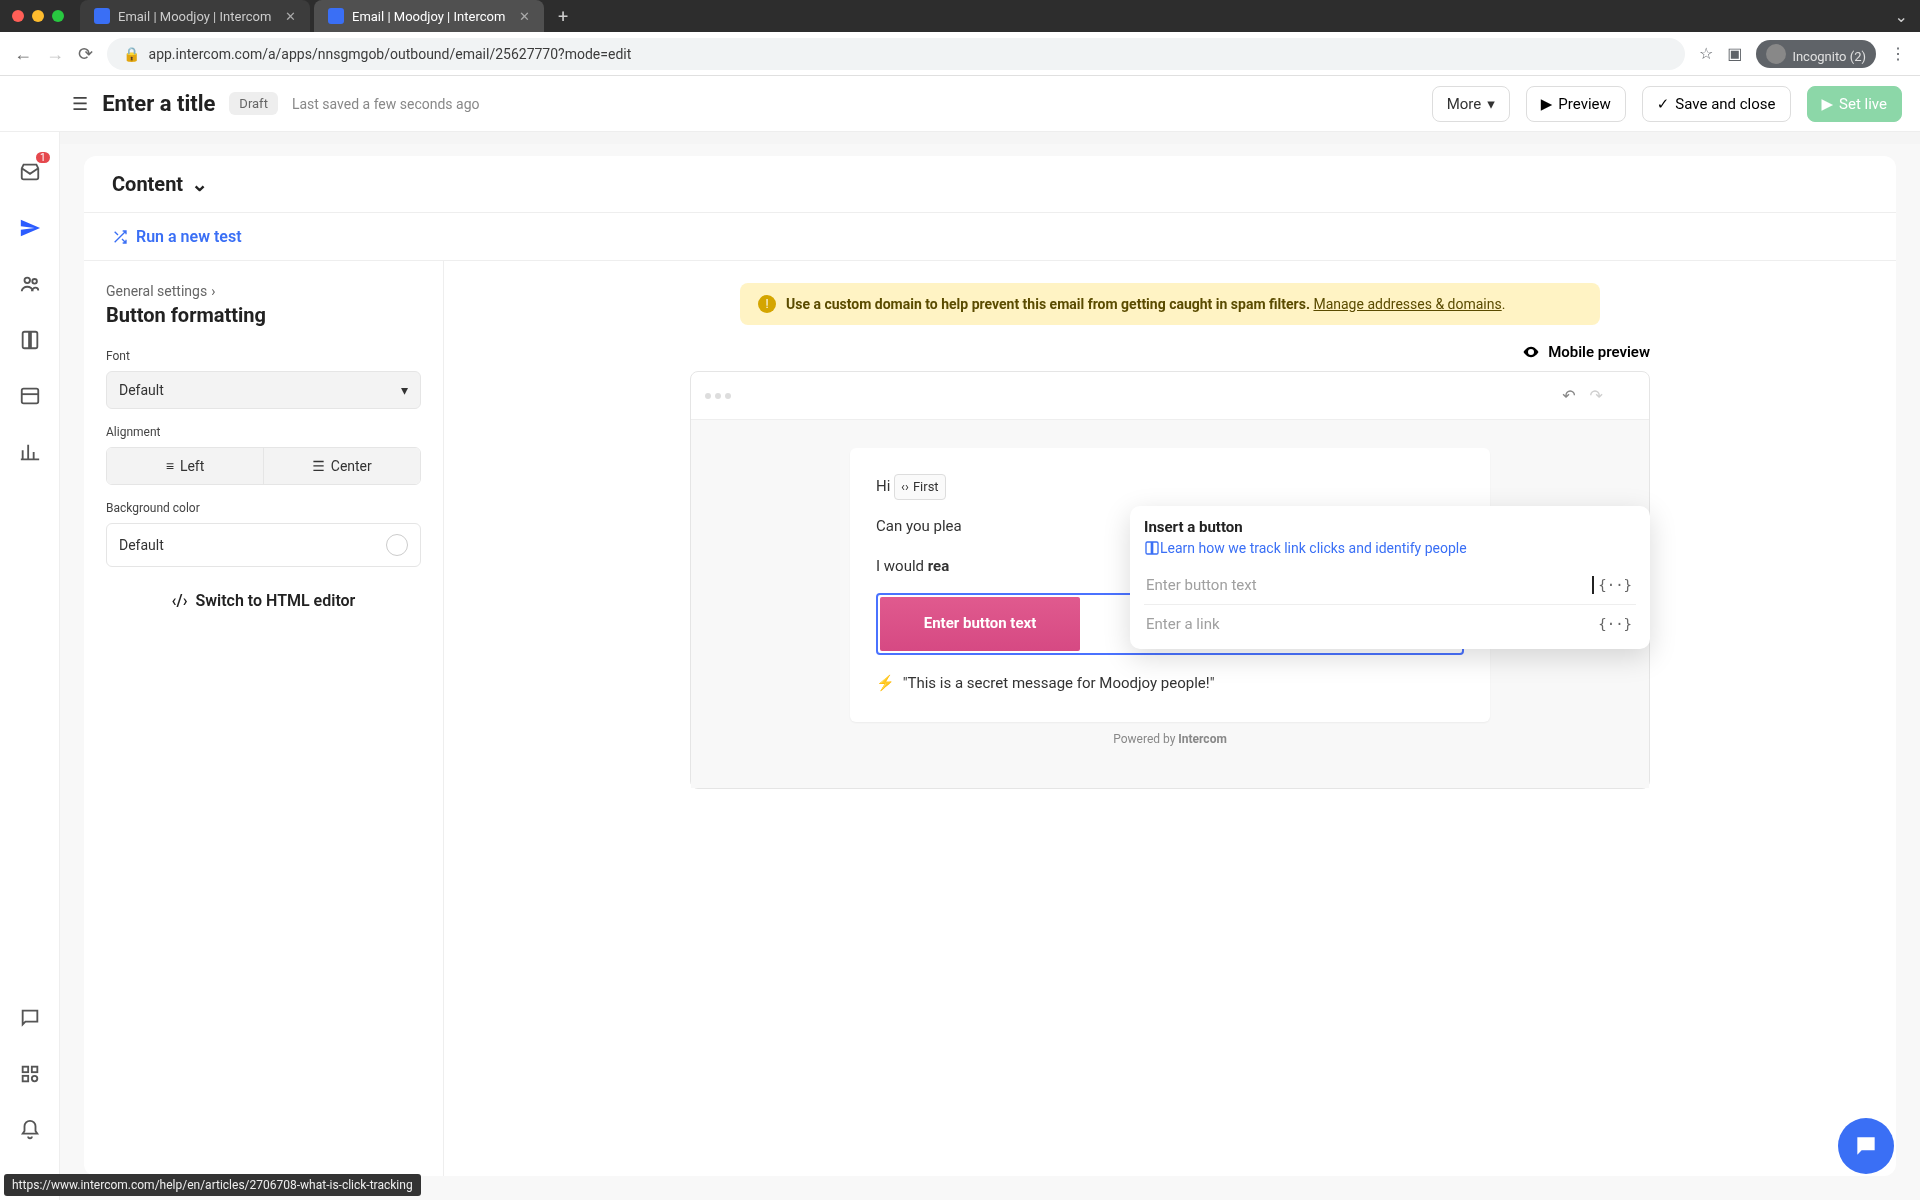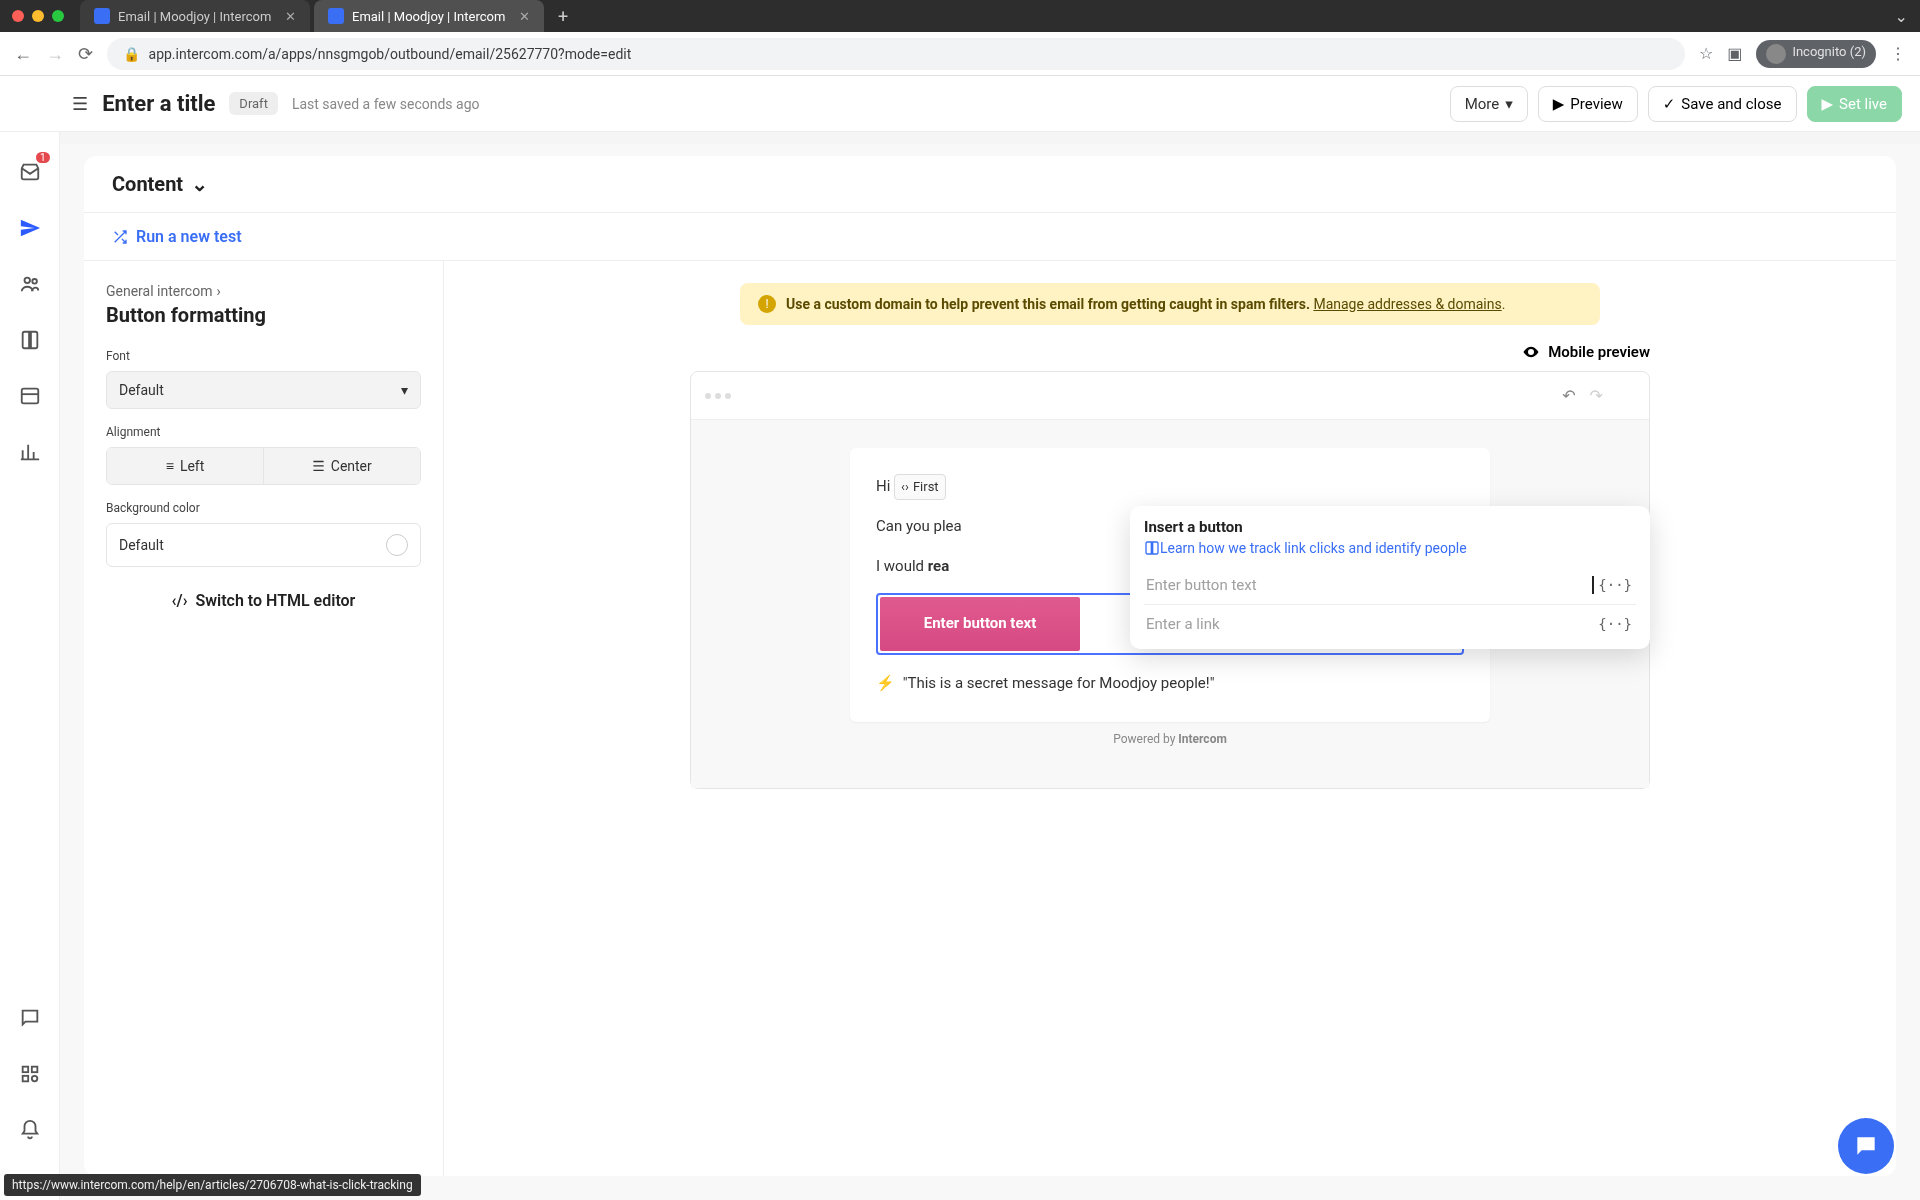--- a/index.html
+++ b/index.html
@@ -17,38 +17,38 @@
   .tab-icon { width: 16px; height: 16px; background: #3a6ff5; border-radius: 3px; }
   .tab-close { margin-left: auto; color: #aaa; }
   .tab-add { color: #ccc; padding: 6px 10px; font-size: 18px; }
   .chrome-dropdown { margin-left: auto; color: #ccc; }
 
   .nav-bar { background: #fff; height: 44px; display: flex; align-items: center; padding: 0 14px; gap: 14px; border-bottom: 1px solid #e0e0e0; }
   .nav-btn { color: #6a6a6a; font-size: 18px; }
   .url-bar { flex: 1; background: #f1f3f4; border-radius: 20px; padding: 8px 16px; color: #3c3c3c; font-size: 14px; display: flex; align-items: center; gap: 8px; }
   .url-lock { color: #707070; }
   .nav-icon { color: #5f6368; font-size: 16px; }
-  .incognito-pill { display: flex; align-items: flex-start; gap: 6px; color: #e0e0e0; background: #5f6368; padding: 4px 10px; border-radius: 14px; font-size: 13px; }
+  .incognito-pill { display: flex; align-items: flex-end; gap: 6px; color: #e0e0e0; background: #5f6368; padding: 4px 10px; border-radius: 14px; font-size: 13px; }
   .incognito-avatar { width: 20px; height: 20px; border-radius: 50%; background: #888; }
 
   
   .app-header { background: #fff; height: 56px; display: flex; align-items: center; padding: 0 18px 0 72px; gap: 14px; border-bottom: 1px solid #eee; position: relative; }
   .left-rail { position: absolute; left: 0; top: 88px; bottom: 0; width: 60px; background: #fff; border-right: 1px solid #eee; display: flex; flex-direction: column; align-items: center; padding-top: 10px; gap: 28px; }
   .rail-logo { width: 32px; height: 32px; background: #222; border-radius: 6px; position: relative; }
   .rail-logo::after { content:''; position:absolute; top:-4px; right:-4px; width:8px; height:8px; background:#e5484d; border-radius:50%; }
   .rail-icon { width: 28px; height: 28px; color: #555; display:flex; align-items:center; justify-content:center; position: relative; }
   .rail-icon.active { color: #2c5cff; }
   .rail-badge { position:absolute; top:-6px; right:-6px; background:#e5484d; color:#fff; font-size:10px; border-radius:8px; padding:0 4px; }
   .rail-spacer { flex:1; }
 
   .hamburger { color: #444; font-size: 18px; }
   .title { font-weight: 700; font-size: 22px; color:#222; }
   .draft-pill { background: #eee; color:#666; padding:4px 10px; border-radius: 6px; font-size: 13px; }
   .saved-text { color:#888; font-size: 14px; }
-  .header-actions { margin-left:auto; display:flex; gap:10px; align-items:flex-start; }
+  .header-actions { margin-left:auto; display:flex; gap:16px; align-items:flex-start; }
   .btn { padding: 8px 14px; border-radius: 8px; font-size: 15px; border:1px solid #ddd; background:#fff; display:flex; align-items:center; gap:6px; }
   .btn-more { border-color:#ddd; color:#333; }
   .btn-setlive { background:#8cd7a8; color:#fff; border-color:#8cd7a8; }
 
   .main { position:absolute; left:60px; right:0; top:144px; bottom:0; background:#f8f8f8; display:flex; flex-direction:column; }
   .content-bar { background:#fff; padding:16px 28px; border-bottom:1px solid #eee; display:flex; align-items:center; gap:8px; font-weight:700; font-size:20px; color:#222; border-radius: 12px 12px 0 0; margin: 12px 24px 0 24px; }
   .test-bar { background:#fff; padding:14px 28px; border-bottom:1px solid #eee; display:flex; align-items:center; gap:8px; color:#3a6ff5; font-weight:600; margin: 0 24px; }
 
   .workspace { display:flex; flex:1; margin: 0 24px 24px 24px; background:#fff; border-radius:0 0 12px 12px; overflow:hidden; }
 
@@ -254,21 +254,21 @@
           <path d="M16 3h5v5M4 20L21 3M21 16v5h-5M15 15l6 6M4 4l5 5"></path>
         </svg>
     </span>
     <span>Run a new test</span>
   </div>
 
   <div class="workspace">
 
     <div class="settings">
       <div class="breadcrumb">
-        <span>General intercom</span>
+        <span>General settings</span>
         <span>›</span>
       </div>
       <div class="panel-title">Button formatting</div>
 
       <div class="field-label">Font</div>
       <div class="select">
         <span>Default</span>
         <span>▾</span>
       </div>
 

